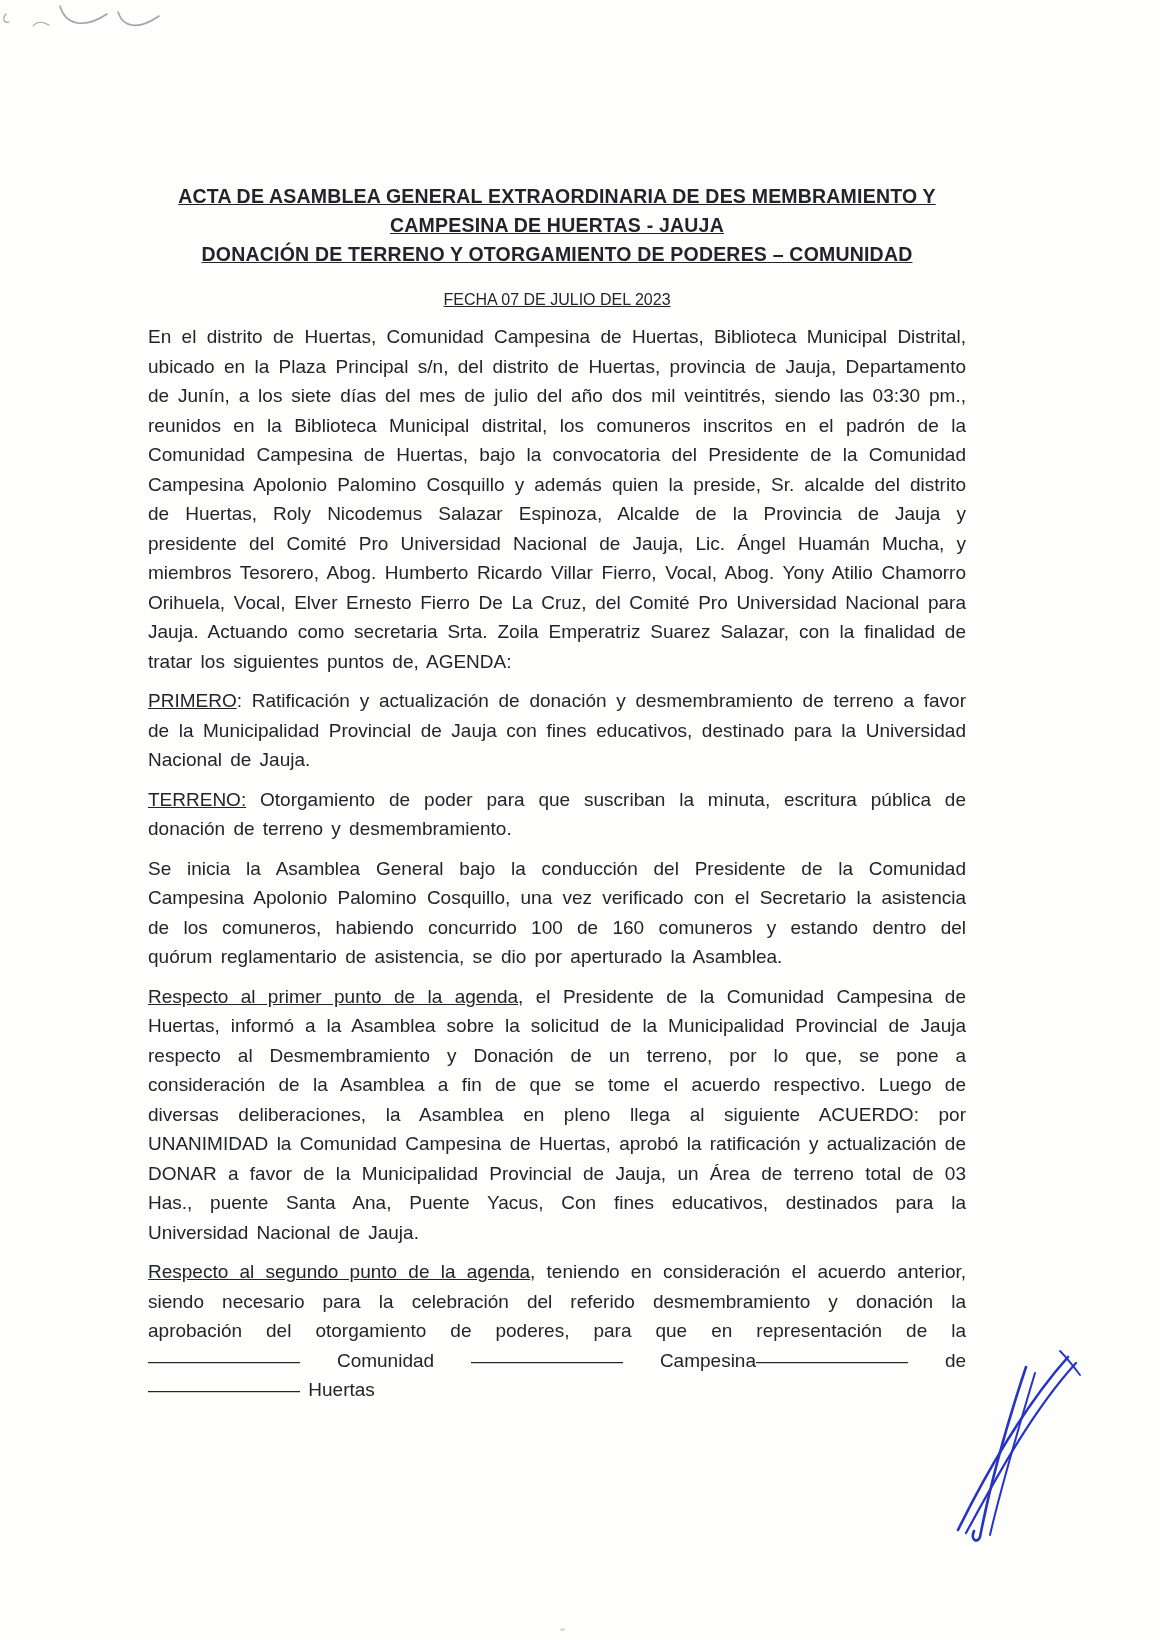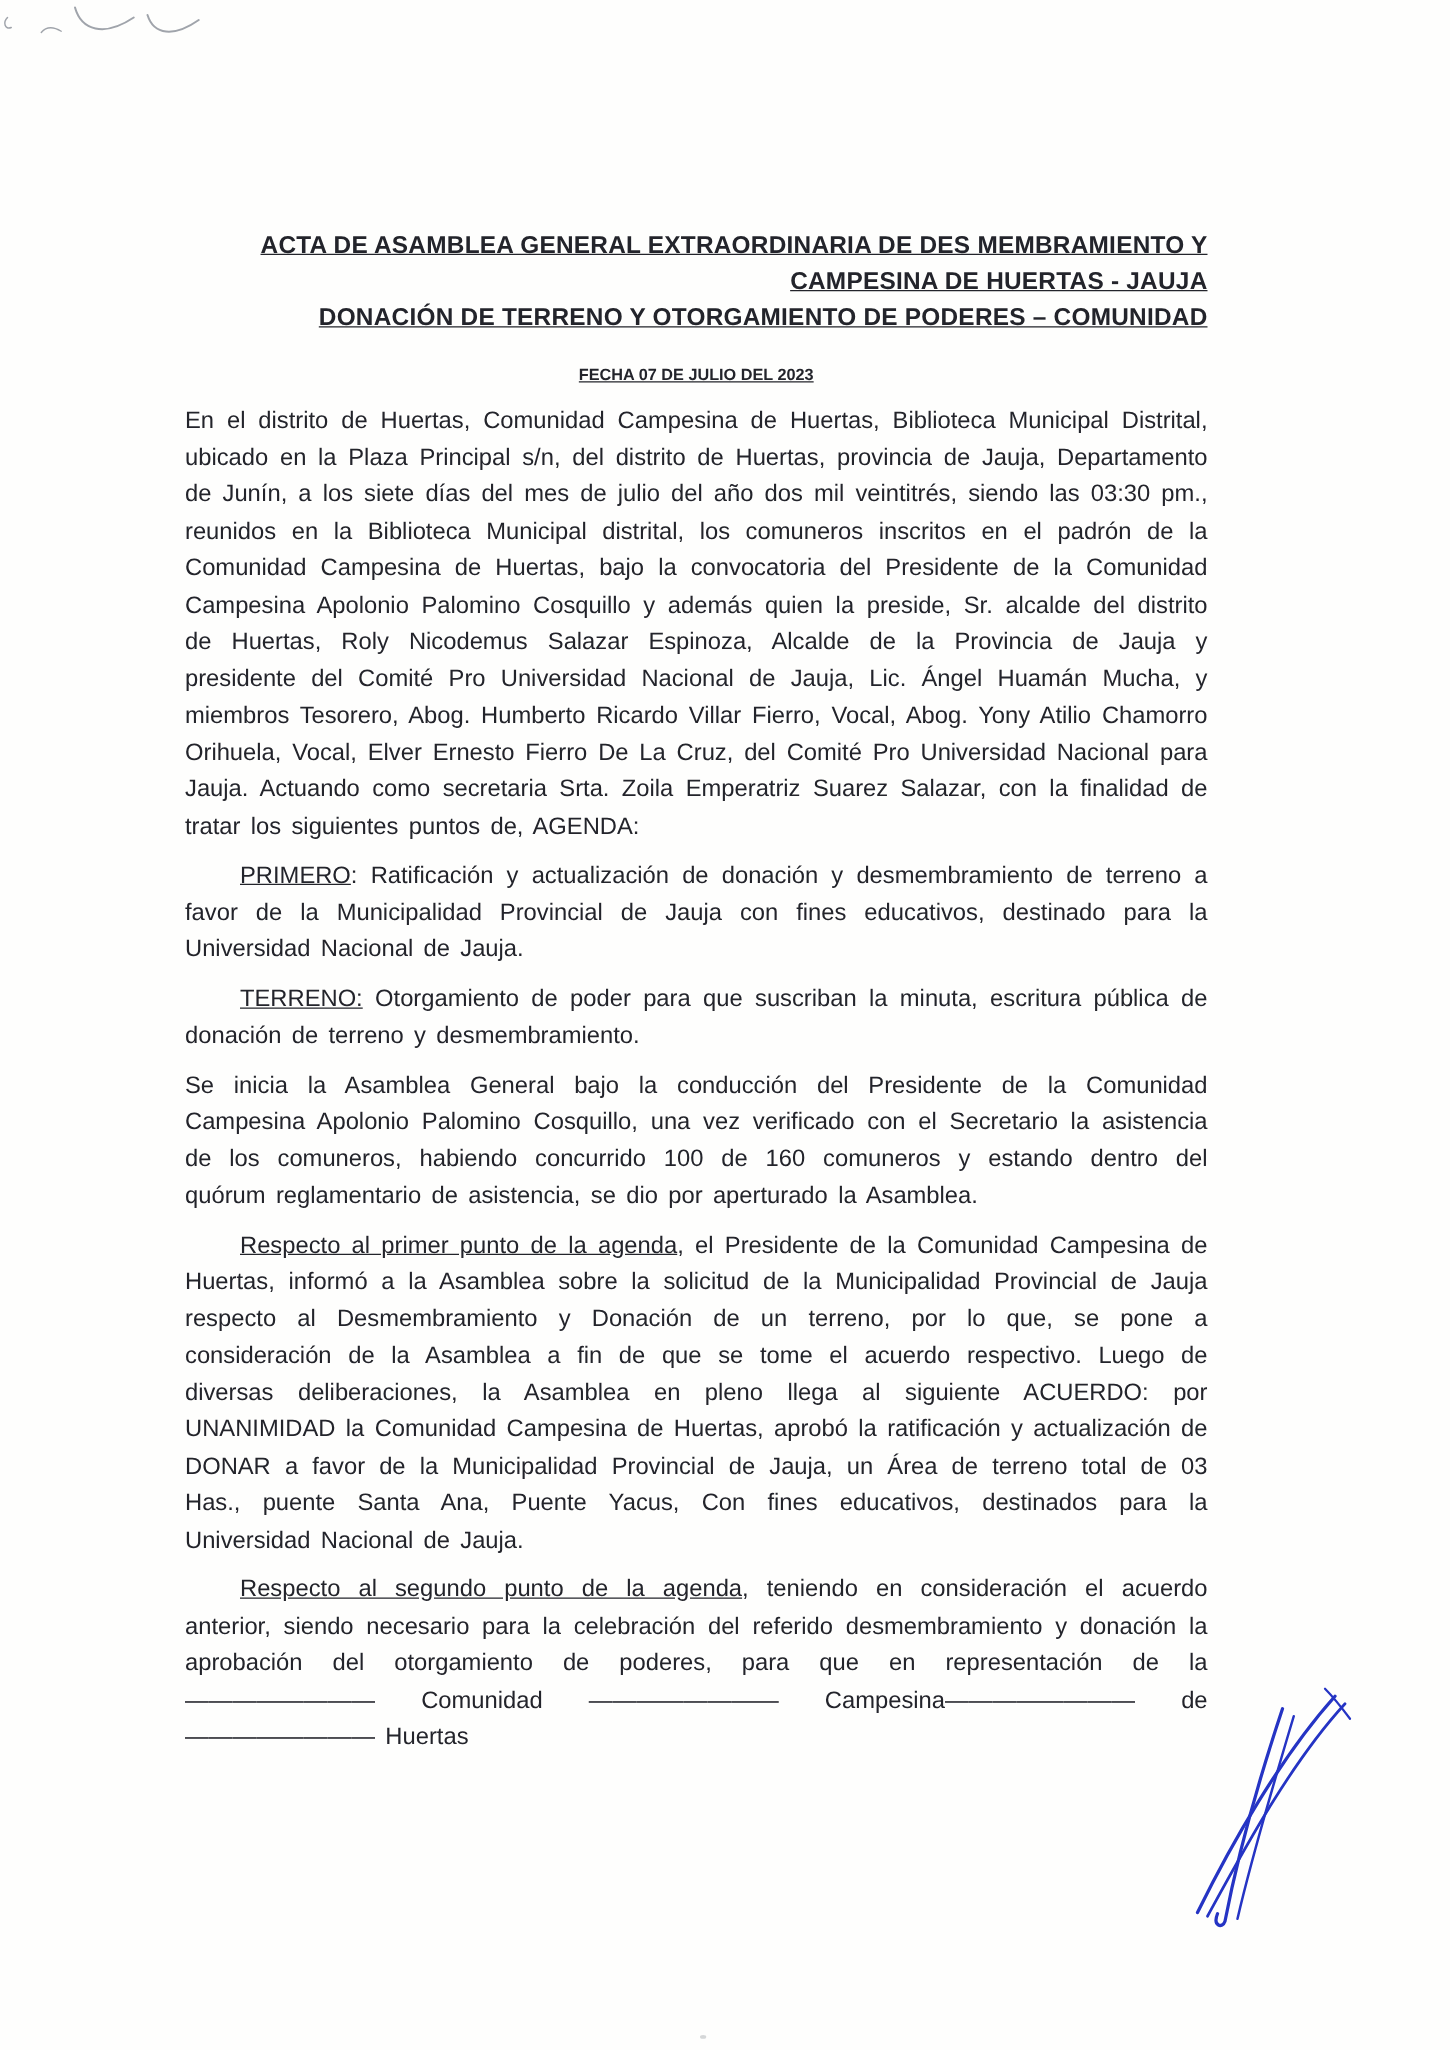--- a/index.html
+++ b/index.html
@@ -19,44 +19,44 @@
     color: #23242b;
   }
   .content {
     position: absolute;
     left: 148px;
     top: 182px;
     width: 818px;
   }
   .title-block { margin: 0 0 16px 0; }
   .title-line {
-    text-align: right;
+    text-align: center;
     font-weight: bold;
     font-size: 19.5px;
     line-height: 29px;
     text-decoration: underline;
     letter-spacing: 0.2px;
   }
   .date-heading {
     text-align: center;
-    font-weight: bold;
-    font-size: 13px;
+    font-weight: normal;
+    font-size: 16px;
     line-height: 29px;
     text-decoration: underline;
     margin: 10px 0 8px 0;
   }
   .para {
     font-size: 19px;
     line-height: 29.5px;
     text-align: justify;
     word-spacing: 3px;
     margin: 0 0 10px 0;
   }
   .para .b { font-weight: normal; }
-  .para .u { text-decoration: underline; margin-left: 44px; }
+  .para .u { text-decoration: underline; }
   .ink { position: absolute; }
   .ink path { fill: none; stroke: var(--ink, #2534c4); stroke-linecap: round; }
   .pencil path { fill: none; stroke: #8f949c; stroke-linecap: round; opacity: 0.85; }
   .speck { position: absolute; background: #b9bcc0; border-radius: 50%; opacity: 0.6; }
 </style>
 </head>
 <body>
 
 <div class="page">
 

